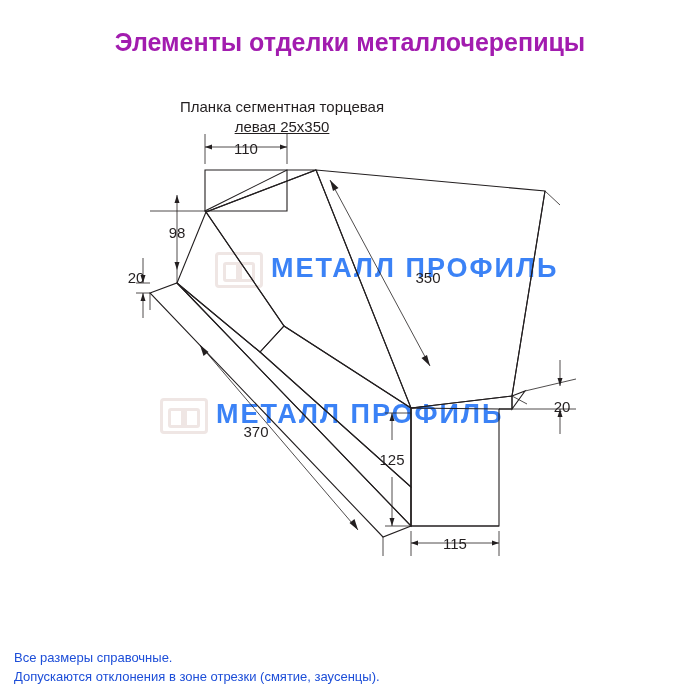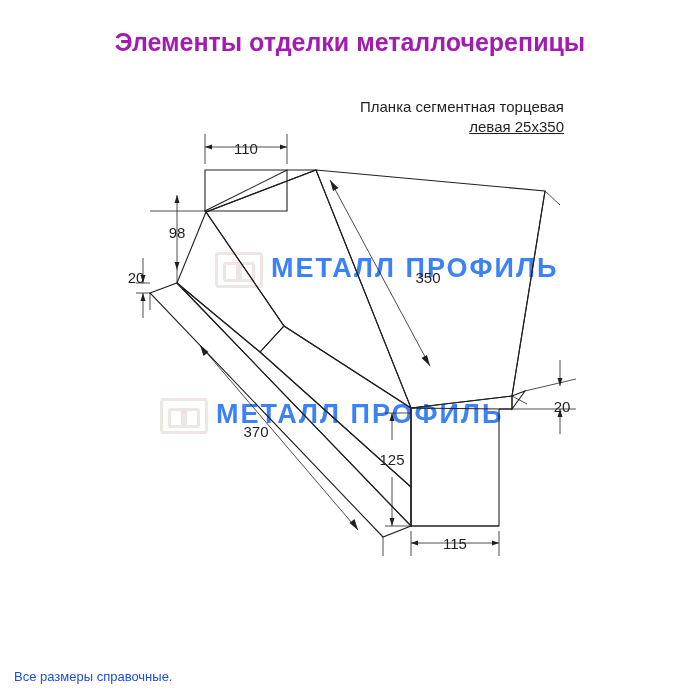--- a/index.html
+++ b/index.html
@@ -30,21 +30,21 @@
     font-size: 25px;
     font-weight: bold;
     letter-spacing: 0px;
     color: #a21caf;
   }
   .subtitle {
     position: absolute;
     left: 0;
     top: 97px;
     width: 564px;
-    text-align: right;
+    text-align: center;
     font-size: 15px;
     line-height: 20px;
     color: #231f20;
   }
   .subtitle .line2 {
     display: block;
     text-decoration: underline;
   }
   .footnote {
     position: absolute;
@@ -206,15 +206,16 @@
     <text class="dim" x="136" y="283" text-anchor="middle">20</text>
     <text class="dim" x="428" y="283" text-anchor="middle">350</text>
     <text class="dim" x="562" y="412" text-anchor="middle">20</text>
     <text class="dim" x="256" y="437" text-anchor="middle">370</text>
     <text class="dim" x="392" y="465" text-anchor="middle">125</text>
     <text class="dim" x="455" y="549" text-anchor="middle">115</text>
   </svg>
 
   <div class="footnote">
     <div>Все размеры справочные.</div>
+    <div>Допускаются отклонения в зоне отрезки (смятие, заусенцы).</div>
   </div>
 
 </div>
 
 </body></html>

